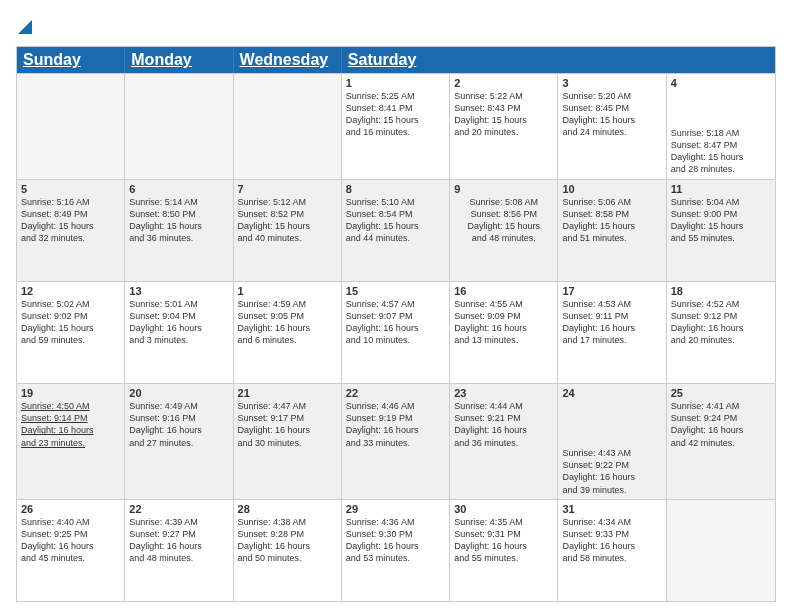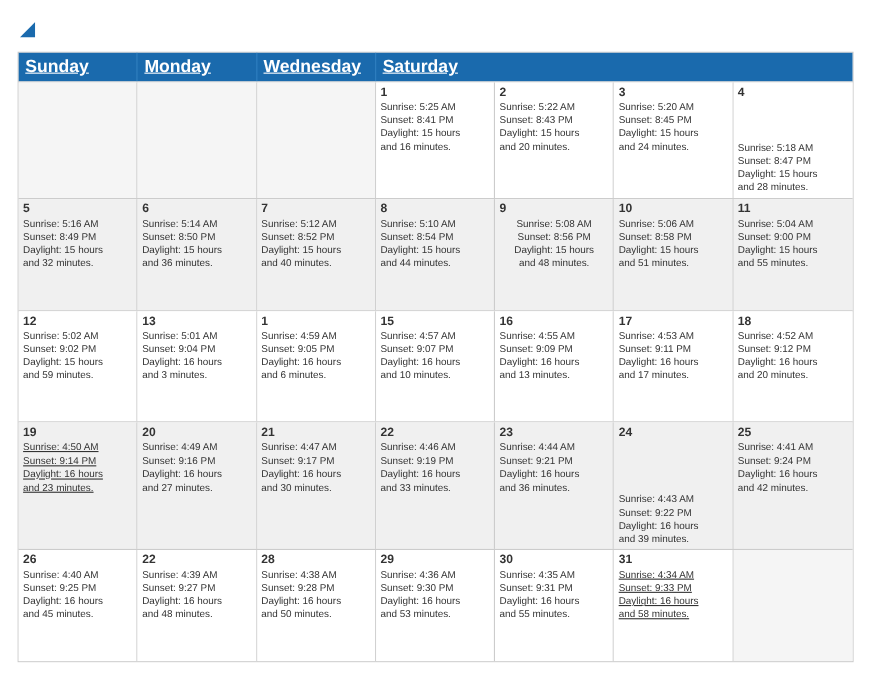--- a/index.html
+++ b/index.html
@@ -354,21 +354,21 @@
           </div>
           <div class="cal-cell">
             <span class="day-num">30</span>
             <div class="cell-text" style="white-space: pre-line;">Sunrise: 4:35 AM
 Sunset: 9:31 PM
 Daylight: 16 hours
 and 55 minutes.</div>
           </div>
           <div class="cal-cell">
             <span class="day-num">31</span>
-            <div class="cell-text" style="white-space: pre-line; text-decoration: underline;">Sunrise: 4:34 AM
+            <div class="cell-text" style="white-space: pre-line;">Sunrise: 4:34 AM
 Sunset: 9:33 PM
 Daylight: 16 hours
 and 58 minutes.</div>
           </div>
           <div class="cal-cell empty"></div>
         </div>
       </div>
   </div>
 </div>
 

